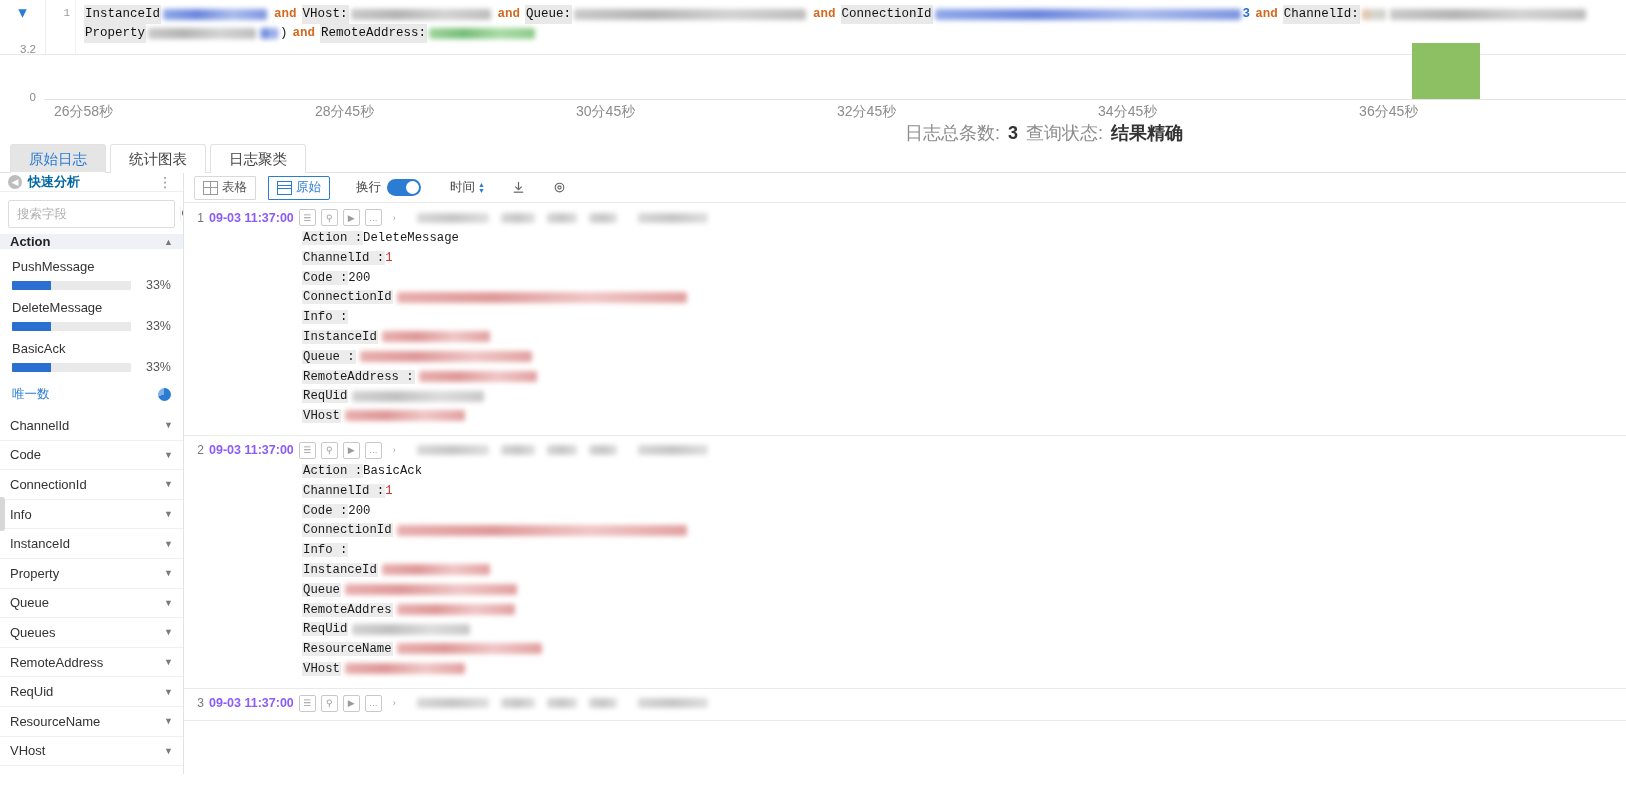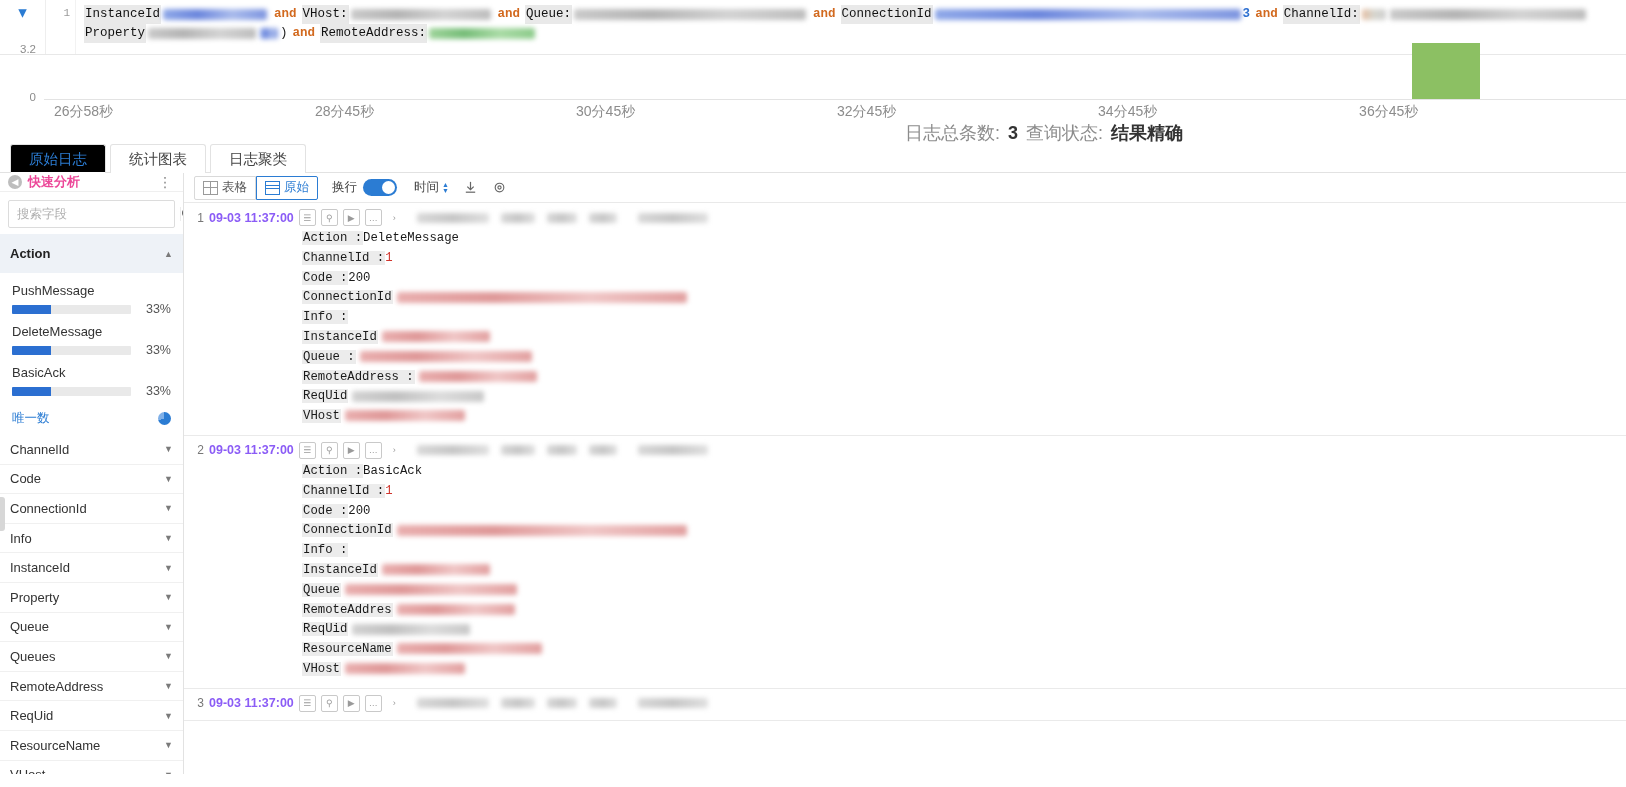--- a/index.html
+++ b/index.html
@@ -98,21 +98,21 @@
     margin-top: 10px;
   }
   .tab {
     height: 28px; line-height:28px; padding: 0 18px;
     font-size:14.5px; color:#444; cursor:pointer;
     border:1px solid #e2e2e2; border-bottom:none;
     background:#fff; margin-right:4px;
     border-radius:3px 3px 0 0;
     position: relative; top:1px;
   }
-  .tab.active { color:#2b7cd3; border-color:#e2e2e2; background:#000000;text-align:center; }
+  .tab.active { color:#2b7cd3; border-color:#e2e2e2; background:#e5e5e5;text-align:center; }
   .tab.active::after{
     content:""; position:absolute; left:0; right:0; bottom:-1px; height:2px; background:#fff;
   }
 
   
   .body-split { display:flex; height: 601px; }
 
   
   .sidebar {
     width: 183px; min-width:183px;
@@ -123,40 +123,40 @@
   .qa-head {
     display:flex; align-items:center; height:28px;
     padding: 0 8px; border-bottom:1px solid #efefef;
   }
   .qa-back {
     width:14px; height:14px; border-radius:50%;
     background:#bdbdbd; color:#fff; font-size:9px;
     display:flex; align-items:center; justify-content:center;
     margin-right:6px;
   }
-  .qa-title { font-weight:700; font-size:13px; color:#ec4899; flex:1; }
+  .qa-title { font-weight:700; font-size:13px; color:#0369a1; flex:1; }
   .qa-dots { color:#888; letter-spacing:0; font-size:14px; cursor:pointer; padding:0 3px;}
   .search-box {
     margin:8px 8px 6px 8px; height:26px;
     border:1px solid #dcdcdc; border-radius:2px;
     display:flex; align-items:center;
   }
   .search-box input {
     flex:1; border:none; outline:none; height:24px;
     padding-left:8px; font-size:12.5px; color:#333;
     font-family:"Liberation Sans", sans-serif; background:transparent;
   }
   .search-box input::placeholder { color:#b0b0b0; }
   .search-ico {
     width:28px; display:flex; align-items:center; justify-content:center;
     border-left:1px solid #ececec; color:#555; cursor:pointer;
   }
   .field-open-head {
     background:#eef2f7; height:28px; display:flex; align-items:center;
-    padding:12px 10px; font-weight:700; font-size:13px; color:#222;
+    padding:0 10px; font-weight:700; font-size:13px; color:#222;
     cursor:pointer;
   }
   .caret { margin-left:auto; color:#7a7a7a; font-size:9px; }
   .field-vals { padding: 6px 12px 2px 12px; }
   .fv-name { font-size:13px; color:#333; margin-top:4px; }
   .fv-row { display:flex; align-items:center; margin:4px 0 8px 0; }
   .fv-track { flex:1; height:9px; background:#e9e9e9; border-radius:1px; overflow:hidden; }
   .fv-fill { height:9px; background:#2b6fd1; }
   .fv-pct { width:40px; text-align:right; font-size:12.5px; color:#555; }
   .uniq-row { display:flex; align-items:center; padding: 2px 12px 8px 12px; }
@@ -170,21 +170,21 @@
   }
   .sb-handle {
     position:absolute; left:0px; top:497px; width:5px; height:34px;
     background:#d7d7d7; border-radius:0 3px 3px 0; cursor:col-resize; z-index:5;
   }
 
   
   .right-panel { flex:1; display:flex; flex-direction:column; overflow:hidden; }
   .toolbar {
     height:29px; display:flex; align-items:center;
-    padding-left:10px; border-bottom:1px solid #e9e9e9; gap:0px;
+    padding-left:10px; border-bottom:1px solid #e9e9e9; gap:12px;
   }
   .seg {
     display:flex; align-items:center; height:22px; padding:0 8px;
     border:1px solid #d9d9d9; font-size:12.5px; color:#555;
     background:#fff; cursor:pointer; gap:4px;
   }
   .seg:first-of-type { border-radius:2px 0 0 2px; }
   .seg.active { color:#2b7cd3; border-color:#2b7cd3; border-radius:0 2px 2px 0; }
   .tb-ico { display:inline-block; width:13px; height:12px; }
   .grid-ico {

